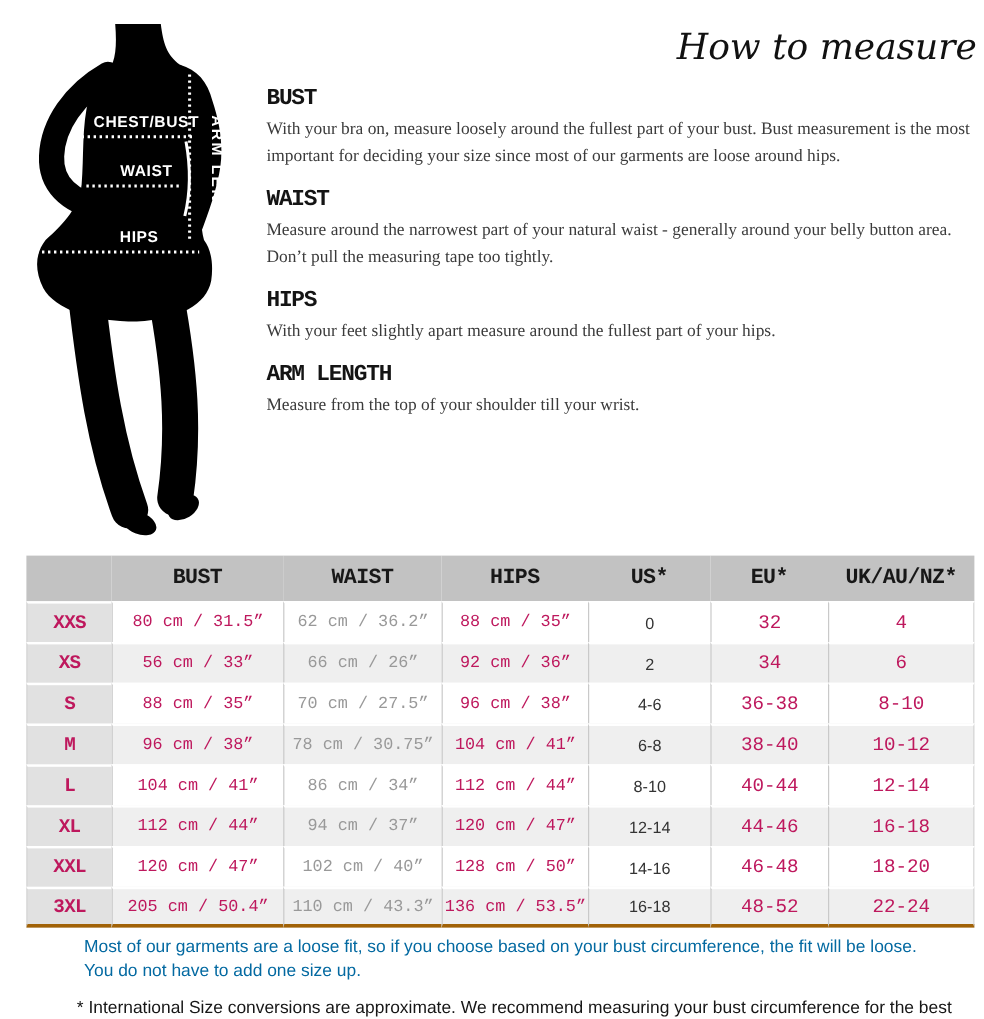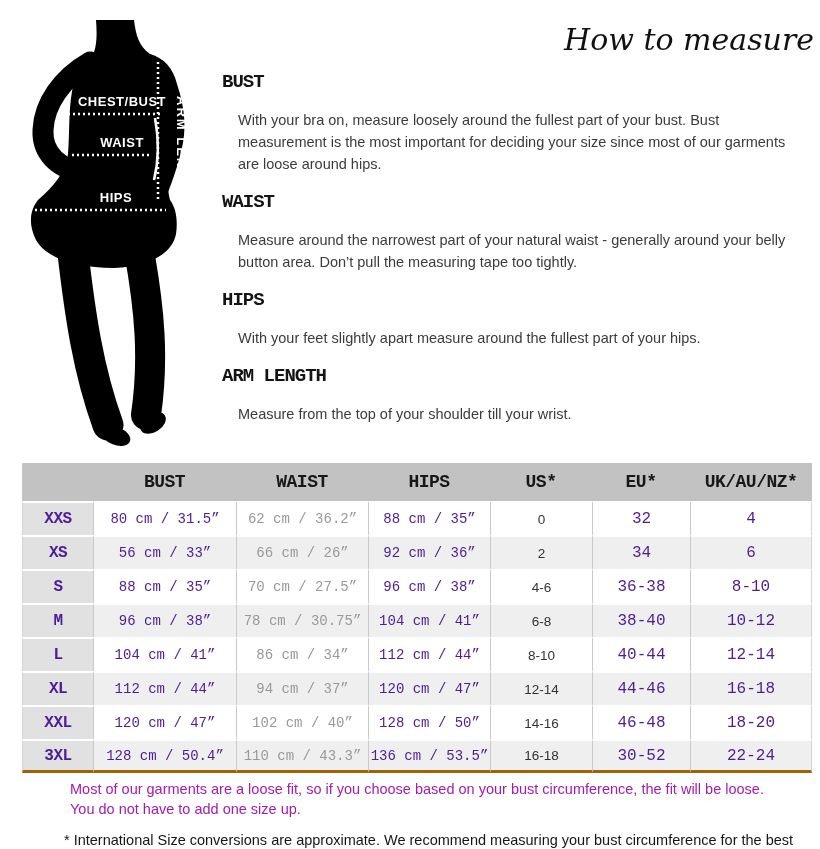--- a/index.html
+++ b/index.html
@@ -17,43 +17,43 @@
   .figure-wrap svg{display:block;width:205px;height:440px;}
   .fig-label{font-family:"Liberation Sans",sans-serif;font-weight:bold;font-size:13px;fill:#ffffff;letter-spacing:.5px;}
   .fig-label-arm{font-family:"Liberation Sans",sans-serif;font-weight:bold;font-size:13px;fill:#ffffff;letter-spacing:2px;}
   .dots{stroke:#ffffff;stroke-width:2.5;stroke-dasharray:2 3;fill:none;}
 
   .content{position:absolute;left:222px;top:0;width:592px;}
   .title{margin:22px 0 4px 0;text-align:right;font-family:"DejaVu Serif",serif;
          font-style:italic;font-size:30px;font-weight:normal;color:#111;}
   .section h2{margin:14px 0 4px 0;font-family:"Liberation Mono",monospace;
               font-size:19px;font-weight:700;letter-spacing:-1px;color:#141414;}
-  .section p{margin:16px;font-size:14.5px;line-height:22px;color:var(--body_text);}
+  .section p{margin:0;font-size:14.5px;line-height:22px;color:var(--body_text);font-family:Liberation Serif, serif;}
 
   
   table.size-table{border-collapse:separate;border-spacing:0;table-layout:fixed;
         width:790px;margin:11px 0 0 22px;font-family:"Liberation Mono",monospace;}
   col.c0{width:71px}col.c1{width:143px}col.c2{width:132px}col.c3{width:122px}
   col.c4{width:102px}col.c5{width:98px}col.c6{width:122px}
   thead th{background:var(--header_bg);height:38px;font-family:"Liberation Mono",monospace;
            font-size:18px;font-weight:700;letter-spacing:-.5px;color:#181818;text-align:center;}
   tbody td{height:34px;text-align:center;vertical-align:middle;background:#fff;
-           border-top:2px solid #fff;border-left:1px solid #c9c9c9;font-size:14px;color:#4c1d95;}
+           border-top:2px solid #fff;border-left:1px solid #c9c9c9;font-size:14px;color:#be185d;}
   tbody td:first-child{border-left:1px solid #d5d5d5;}
   tbody td:last-child{border-right:1px solid #d5d5d5;}
   tbody tr:last-child td{border-bottom:3px solid #a16207;}
   tbody td.c0{background:var(--size_col_bg);font-size:16px;font-weight:700;letter-spacing:-.5px;}
   tbody tr:nth-child(even) td{background:var(--alt_row_bg);}
   tbody tr:nth-child(even) td.c0{background:var(--size_col_bg);}
   tbody td.c2{color:var(--waist_text);}
   tbody td.c4{font-family:"Liberation Sans",sans-serif;font-size:13.5px;color:#333;}
   tbody td.c5,tbody td.c6{font-size:16px;}
 
   
-  .note{margin:6px 0 0 70px;font-size:14.5px;line-height:20px;color:#a21caf;}
+  .note{margin:6px 0 0 70px;font-size:14.5px;line-height:20px;color:#0369a1;}
   .footnote{margin:13px 0 0 64px;font-size:14.5px;color:#161616;}
 </style>
 </head>
 <body>
 
 <div class="page">
 
   <div class="top">
 
     <div class="figure-wrap">
@@ -212,25 +212,25 @@
           <td class="c0">XXL</td>
           <td class="c1">120 cm / 47”</td>
           <td class="c2">102 cm / 40”</td>
           <td class="c3">128 cm / 50”</td>
           <td class="c4">14-16</td>
           <td class="c5">46-48</td>
           <td class="c6">18-20</td>
         </tr>
         <tr>
           <td class="c0">3XL</td>
-          <td class="c1">128 cm / 50.4”</td>
+          <td class="c1">205 cm / 50.4”</td>
           <td class="c2">110 cm / 43.3”</td>
           <td class="c3">136 cm / 53.5”</td>
           <td class="c4">16-18</td>
-          <td class="c5">30-52</td>
+          <td class="c5">48-52</td>
           <td class="c6">22-24</td>
         </tr>
       </tbody>
   </table>
 
   <div class="note">
     <div>Most of our garments are a loose fit, so if you choose based on your bust circumference, the fit will be loose.</div>
     <div>You do not have to add one size up.</div>
   </div>
   <div class="footnote">* International Size conversions are approximate. We recommend measuring your bust circumference for the best sizing.</div>

